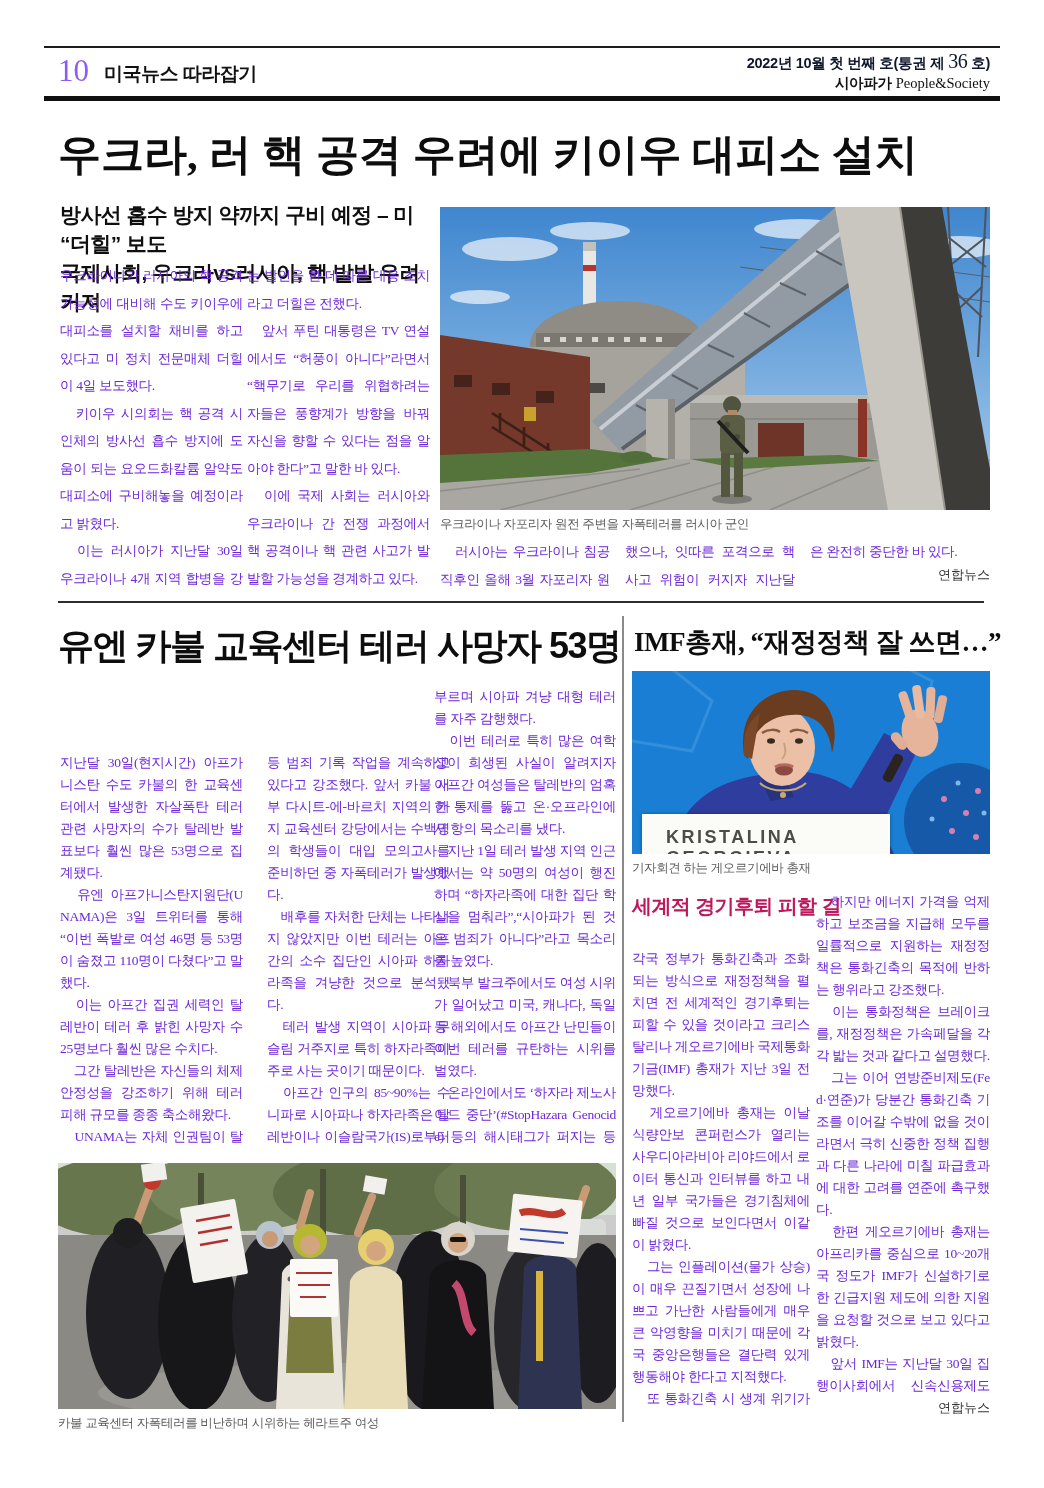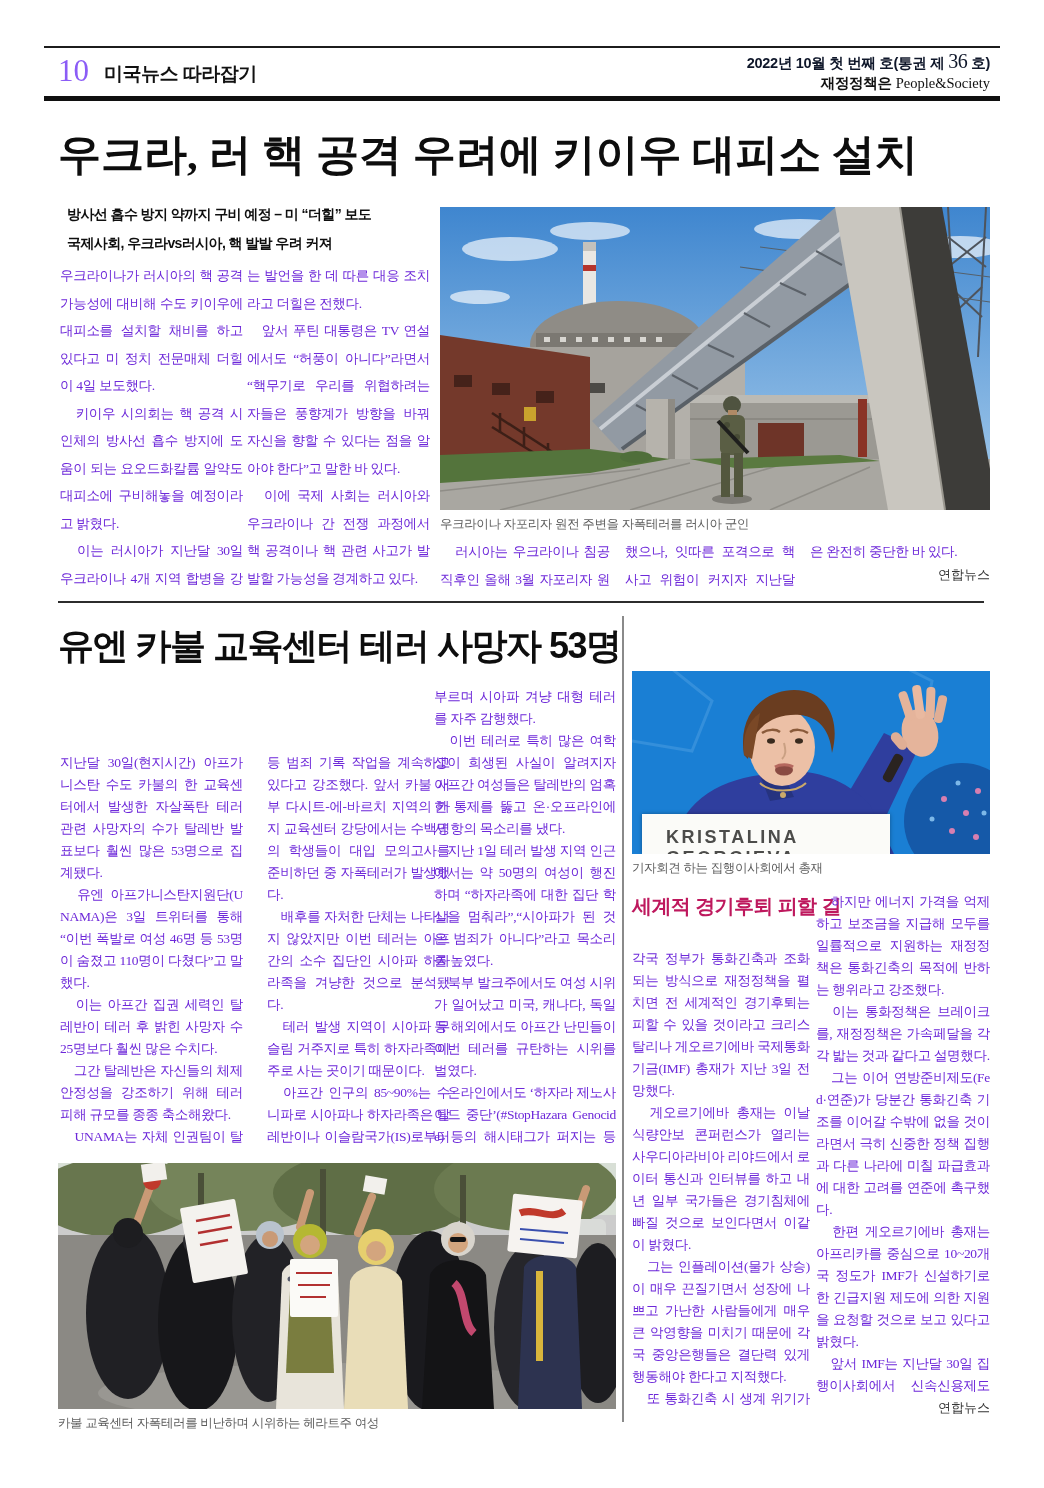--- a/index.html
+++ b/index.html
@@ -17,21 +17,21 @@
   .edition-line { font-size:14.5px; text-align:right; color:#111; margin-top:1px; }
   .edition-kr { font-weight:bold; letter-spacing:-0.3px; }
   .edition-en { font-family:"Liberation Serif","DejaVu Serif",serif; font-weight:400; }
 
   
   .h1-serif { font-family:"Liberation Serif","DejaVu Serif",serif; font-size:43px; font-weight:700;
               letter-spacing:0px; color:#0d0d0d; white-space:nowrap; }
   .h2-sans  { font-size:36px; font-weight:800; letter-spacing:-1.5px; color:#0d0d0d; text-align:center; white-space:nowrap; }
   .h3-serif { font-family:"Liberation Serif","DejaVu Serif",serif; font-size:27px; font-weight:600;
               letter-spacing:-0.5px; color:#0d0d0d; white-space:nowrap; }
-  .deck { font-size:14px; font-weight:bold; line-height:29px; letter-spacing:-0.6px; color:#0f0f0f;margin-left:7px; }
+  .deck { font-size:21px; font-weight:bold; line-height:29px; letter-spacing:-0.6px; color:#0f0f0f; }
   .subhead { font-size:20px; font-weight:bold; letter-spacing:-0.6px; color:#be185d; }
 
   
   .body-col { font-family:"Liberation Serif","DejaVu Serif",serif; font-size:13.5px; color:#6d28d9;
               letter-spacing:-0.3px; text-align:justify; word-break:break-all; white-space:pre-line; overflow:hidden; }
   .lh-wide  { line-height:27.5px; }
   .lh-tight { line-height:22px; }
   .byline { font-family:"Liberation Serif","DejaVu Serif",serif; font-size:13px; color:#333; text-align:right; }
 
   .caption { font-size:12.5px; color:#5c5c5c; letter-spacing:-0.4px; }
@@ -50,21 +50,21 @@
 </head>
 <body>
 
 <div class="page">
 
   <div class="abs rule-thin" style="left:44px; top:46px; width:956px;"></div>
   <div class="abs page-number" style="left:58px; top:53px;">10</div>
   <div class="abs section-title" style="left:104px; top:61px;">미국뉴스 따라잡기</div>
   <div class="abs" style="right:54px; top:50px; width:480px;">
     <div class="issue-line"><span>2022년 10월 첫 번째 호(통권 제 </span><span class="issue-no">36</span><span> 호)</span></div>
-    <div class="edition-line"><span class="edition-kr">재정정책은</span> <span class="edition-en">People&amp;Society</span></div>
+    <div class="edition-line"><span class="edition-kr">시아파가</span> <span class="edition-en">People&amp;Society</span></div>
   </div>
   <div class="abs rule-thick" style="left:44px; top:96px; width:956px;"></div>
 
   <div class="abs h1-serif" style="left:58px; top:126px; width:932px;">우크라, 러 핵 공격 우려에 키이우 대피소 설치</div>
 
   <div class="abs deck" style="left:60px; top:200px; width:380px;">
     <div>방사선 흡수 방지 약까지 구비 예정 – 미 “더힐” 보도</div>
     <div>국제사회, 우크라vs러시아, 핵 발발 우려 커져</div>
   </div>
 
@@ -333,20 +333,21 @@
           <rect x="84" y="0" width="24" height="18" fill="#f2f0ec" transform="rotate(-8 96 9)"></rect>
           <rect x="306" y="14" width="22" height="16" fill="#f2f0ec" transform="rotate(10 317 22)"></rect>
         </g>
       </g>
     </svg>
   </div>
   <div class="abs caption" style="left:58px; top:1415px; width:558px;">카불 교육센터 자폭테러를 비난하며 시위하는 헤라트주 여성</div>
 
   <div class="abs v-divider" style="left:622px; top:616px; height:806px;"></div>
 
+  <div class="abs h3-serif" style="left:634px; top:624px;">IMF총재, “재정정책 잘 쓰면…”</div>
 
   <div class="abs photo-frame" style="left:632px; top:671px; width:358px; height:183px;">
     <svg width="358" height="183" viewBox="0 0 358 183" preserveAspectRatio="none">
       <rect x="0" y="0" width="358" height="183" fill="#1a7fd4"></rect>
       <g stroke="#4da0e2" stroke-width="3" fill="none" opacity="0.5">
         <path d="M 30,-10 L 80,30 L 60,80 L 0,70"></path>
           <path d="M 240,-20 L 300,10 L 290,60"></path>
           <path d="M 120,180 L 150,140 L 200,150"></path>
       </g>
       <circle cx="330" cy="150" r="58" fill="#1559a8"></circle>
@@ -390,21 +391,21 @@
         <ellipse cx="152" cy="99" rx="9" ry="5.5" fill="#8a4a42"></ellipse>
         <path d="M 143,96 C 148,93 157,93 161,96" stroke="#b5685e" stroke-width="3" fill="none"></path>
         <path d="M 128,112 C 138,122 164,122 174,112" stroke="#caa96a" stroke-width="2" fill="none"></path>
         <circle cx="151" cy="124" r="3" fill="#caa96a"></circle>
       </g>
     </svg>
     <div class="nameplate">
         <span>KRISTALINA GEORGIEVA</span>
       </div>
   </div>
-  <div class="abs caption" style="left:632px; top:860px; width:358px;">기자회견 하는 집행이사회에서 총재</div>
+  <div class="abs caption" style="left:632px; top:860px; width:358px;">기자회견 하는 게오르기에바 총재</div>
 
   <div class="abs subhead" style="left:632px; top:893px;">세계적 경기후퇴 피할 길</div>
 
   <div class="abs body-col lh-tight" style="left:632px; top:948px; width:178px; height:466px;">각국 정부가 통화긴축과 조화되는 방식으로 재정정책을 펼치면 전 세계적인 경기후퇴는 피할 수 있을 것이라고 크리스탈리나 게오르기에바 국제통화기금(IMF) 총재가 지난 3일 전망했다.
 　게오르기에바 총재는 이날 식량안보 콘퍼런스가 열리는 사우디아라비아 리야드에서 로이터 통신과 인터뷰를 하고 내년 일부 국가들은 경기침체에 빠질 것으로 보인다면서 이같이 밝혔다.
 　그는 인플레이션(물가 상승)이 매우 끈질기면서 성장에 나쁘고 가난한 사람들에게 매우 큰 악영향을 미치기 때문에 각국 중앙은행들은 결단력 있게 행동해야 한다고 지적했다.
 　또 통화긴축 시 생계 위기가 사회 여러 부문에 큰 영향을 끼치기 때문에 재정정책도 가만히 있으면 안 된다고 지적했다.</div>
   <div class="abs" style="left:816px; top:891px; width:174px; height:540px;">
     <div class="body-col lh-tight" style="width:174px; height:508px;">　하지만 에너지 가격을 억제하고 보조금을 지급해 모두를 일률적으로 지원하는 재정정책은 통화긴축의 목적에 반하는 행위라고 강조했다.
 　이는 통화정책은 브레이크를, 재정정책은 가속페달을 각각 밟는 것과 같다고 설명했다.

